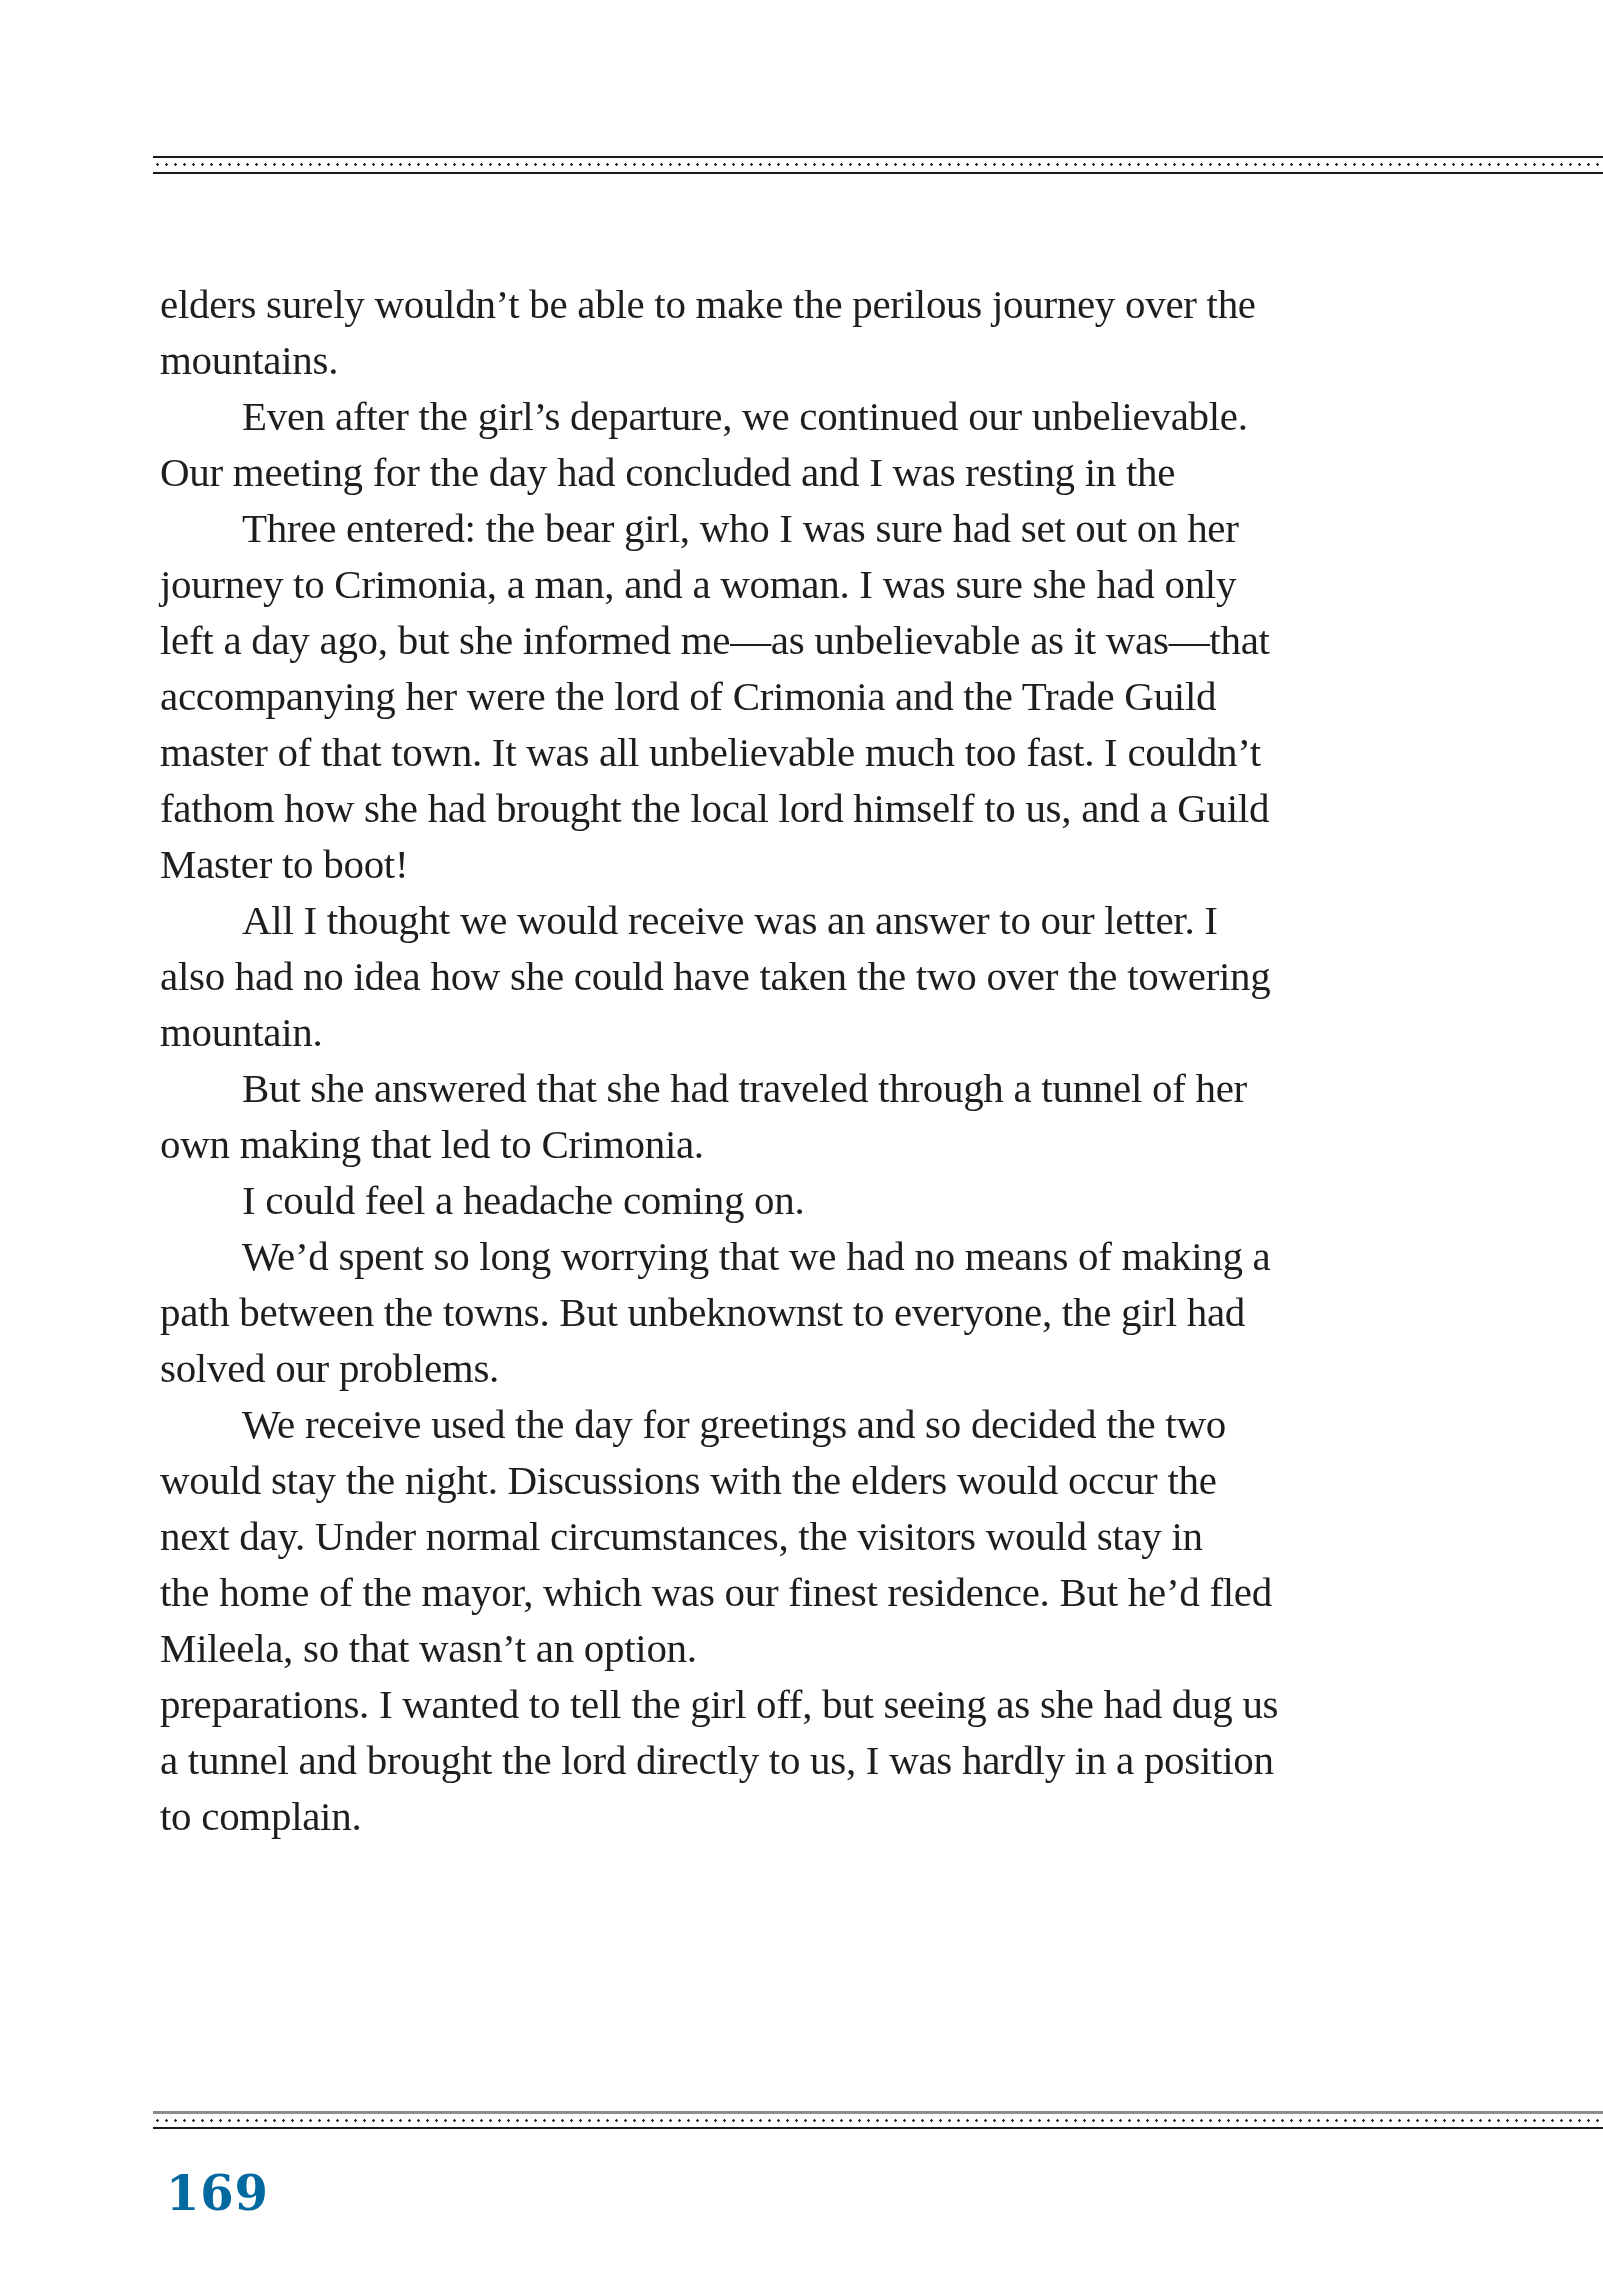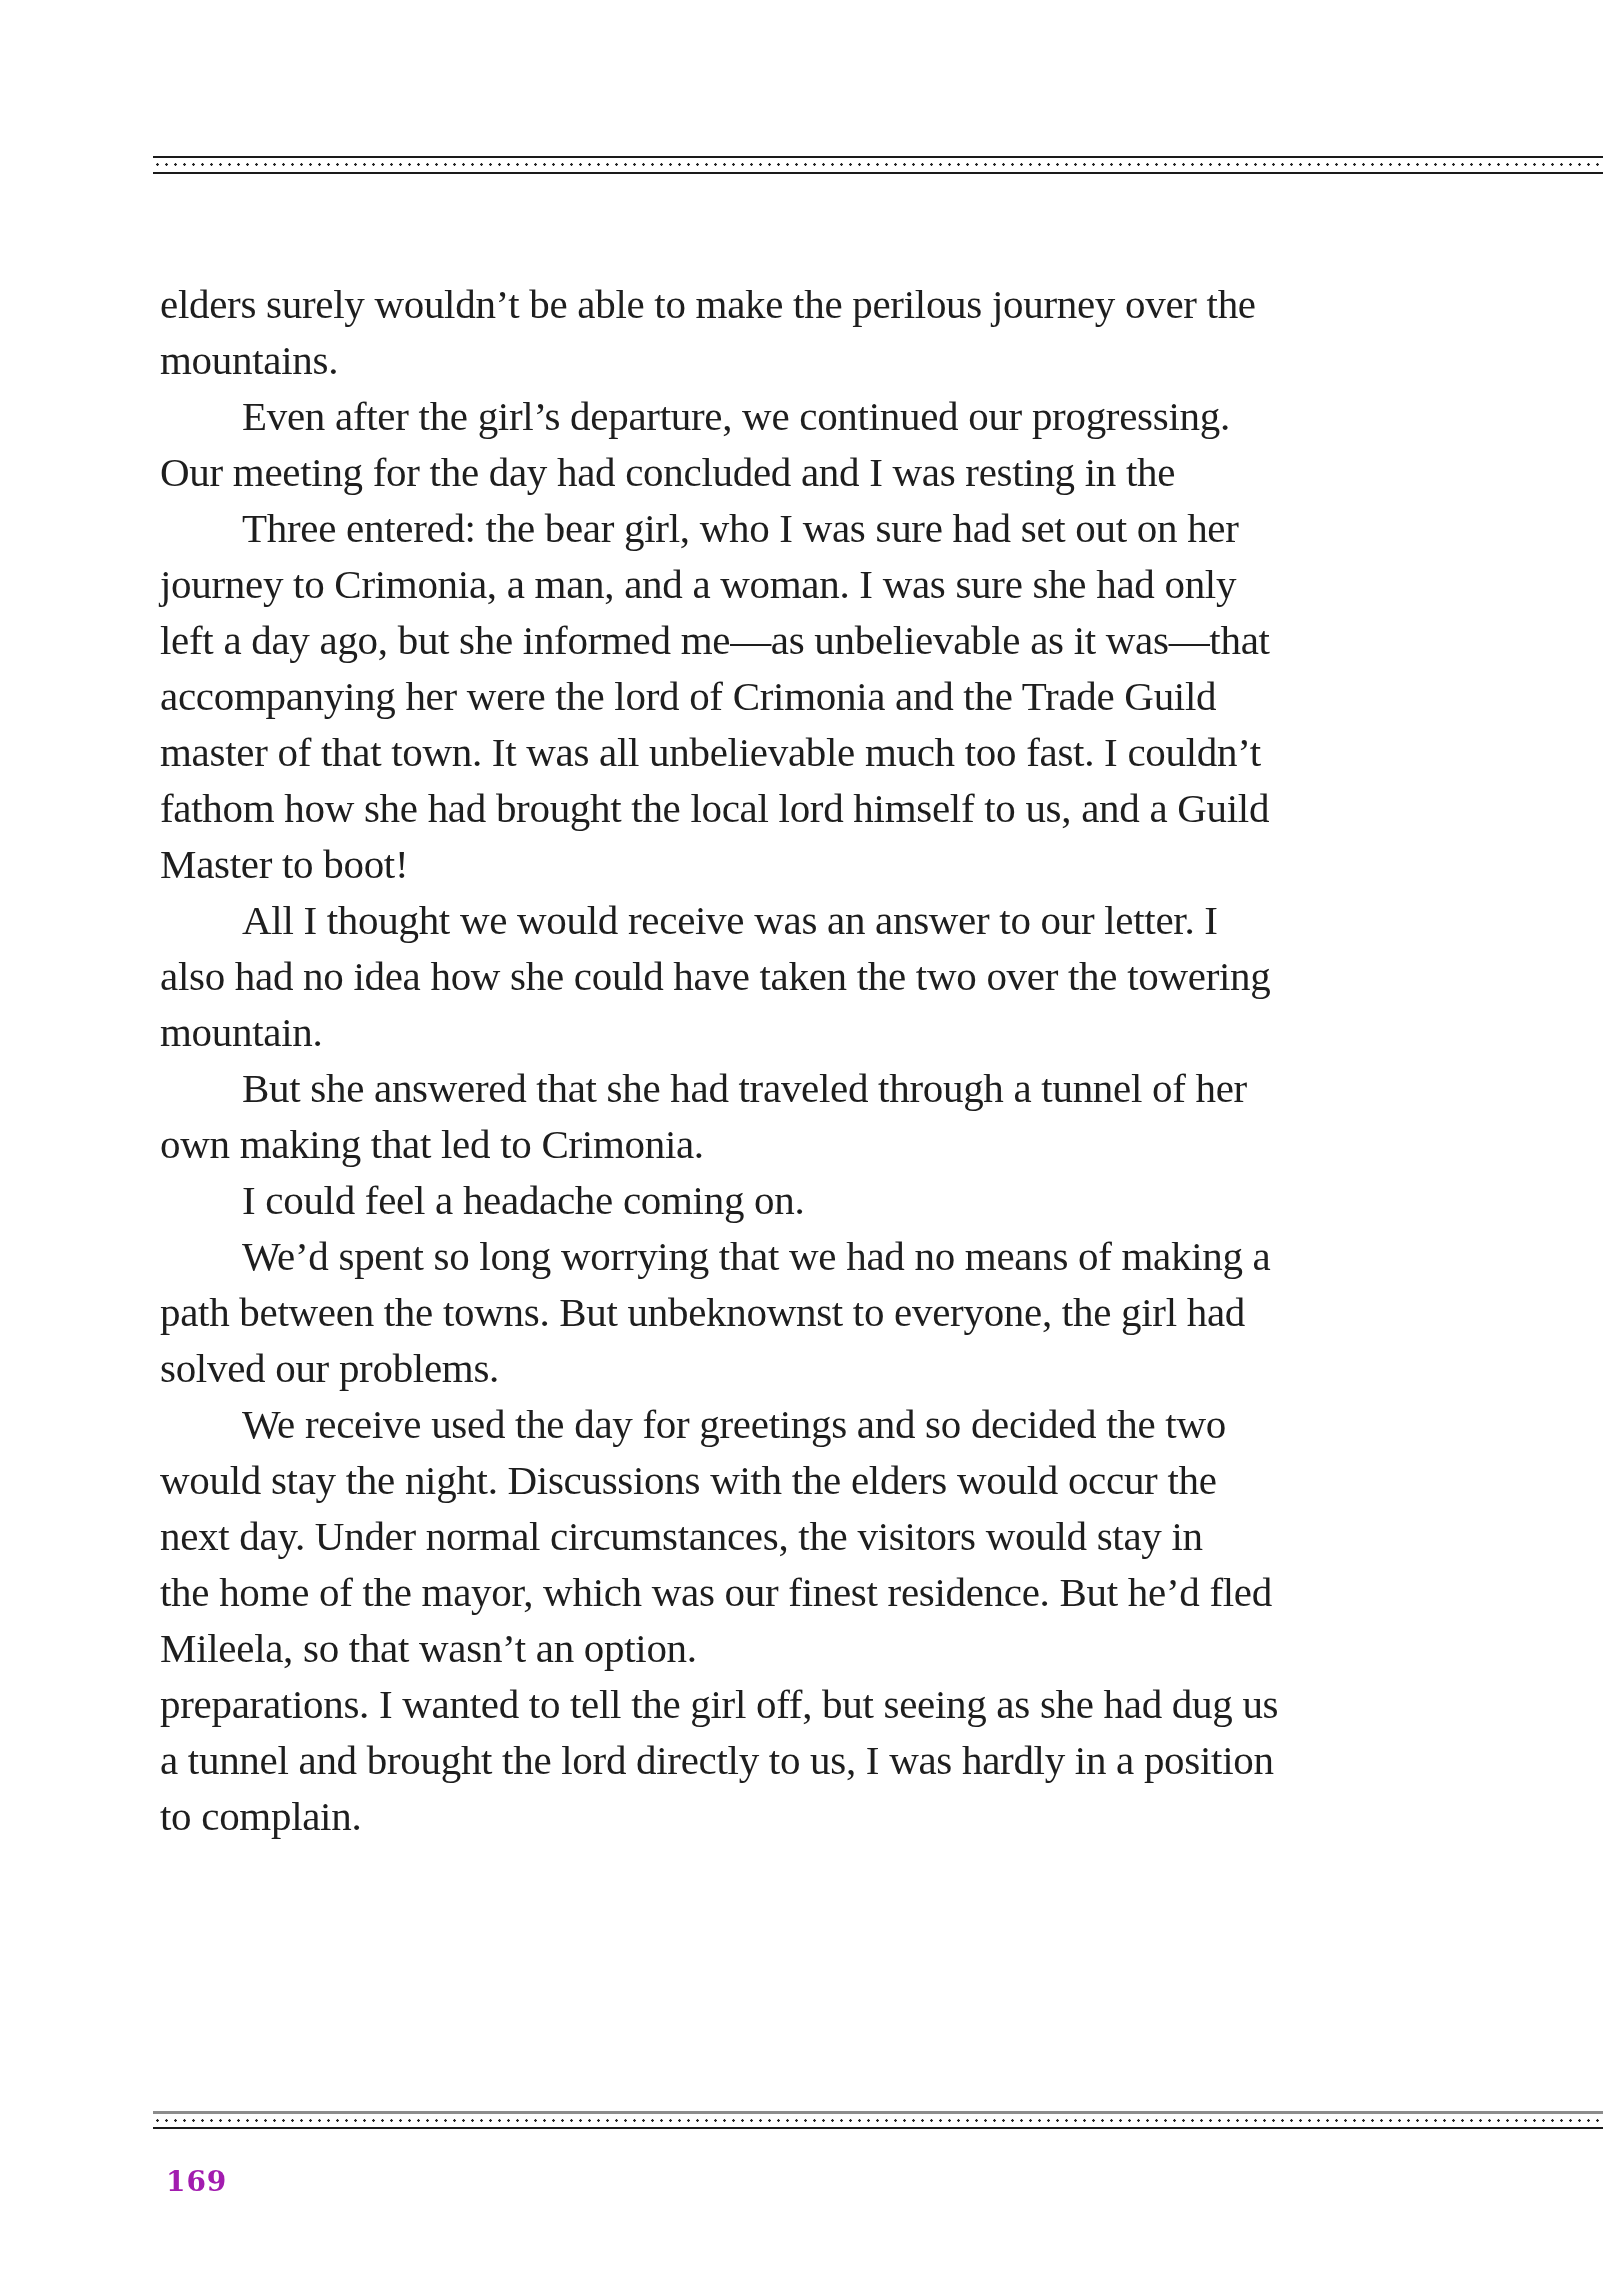--- a/index.html
+++ b/index.html
@@ -15,35 +15,35 @@
   #rule-top .line-b { top: 16px; }
   #rule-bottom { top: 2111px; }
   #rule-bottom .line-a { top: 0; height: 2.7px; background: #8c8c8c; }
   #rule-bottom .dots { top: 8px; }
   #rule-bottom .line-b { top: 16px; }
 
   .body-text { position: absolute; left: 160px; top: 276px; width: 1283px; }
   .ln { display: block; height: 56px; line-height: 56px; font-size: 41px; white-space: nowrap; letter-spacing: -0.3px; }
   .ln.indent { padding-left: 82px; }
 
-  .page-number { position: absolute; left: 166px; top: 2165px; font-family: "DejaVu Serif", serif; font-weight: bold; font-size: 28px; letter-spacing: 0.9px; color: #a21caf; }
+  .page-number { position: absolute; left: 166px; top: 2165px; font-family: "DejaVu Serif", serif; font-weight: bold; font-size: 48px; letter-spacing: 0.9px; color: #0369a1; }
 </style>
 </head>
 <body>
 
 <div id="rule-top" class="rule">
   <div class="line-a"></div>
   <div class="dots"></div>
   <div class="line-b"></div>
 </div>
 
 <div class="body-text" id="body-text">
     <span class="ln">elders surely wouldn’t be able to make the perilous journey over the</span>
     <span class="ln">mountains.</span>
-    <span class="ln indent">Even after the girl’s departure, we continued our progressing.</span>
+    <span class="ln indent">Even after the girl’s departure, we continued our unbelievable.</span>
     <span class="ln">Our meeting for the day had concluded and I was resting in the</span>
     <span class="ln indent">Three entered: the bear girl, who I was sure had set out on her</span>
     <span class="ln">journey to Crimonia, a man, and a woman. I was sure she had only</span>
     <span class="ln">left a day ago, but she informed me—as unbelievable as it was—that</span>
     <span class="ln">accompanying her were the lord of Crimonia and the Trade Guild</span>
     <span class="ln">master of that town. It was all unbelievable much too fast. I couldn’t</span>
     <span class="ln">fathom how she had brought the local lord himself to us, and a Guild</span>
     <span class="ln">Master to boot!</span>
     <span class="ln indent">All I thought we would receive was an answer to our letter. I</span>
     <span class="ln">also had no idea how she could have taken the two over the towering</span>

